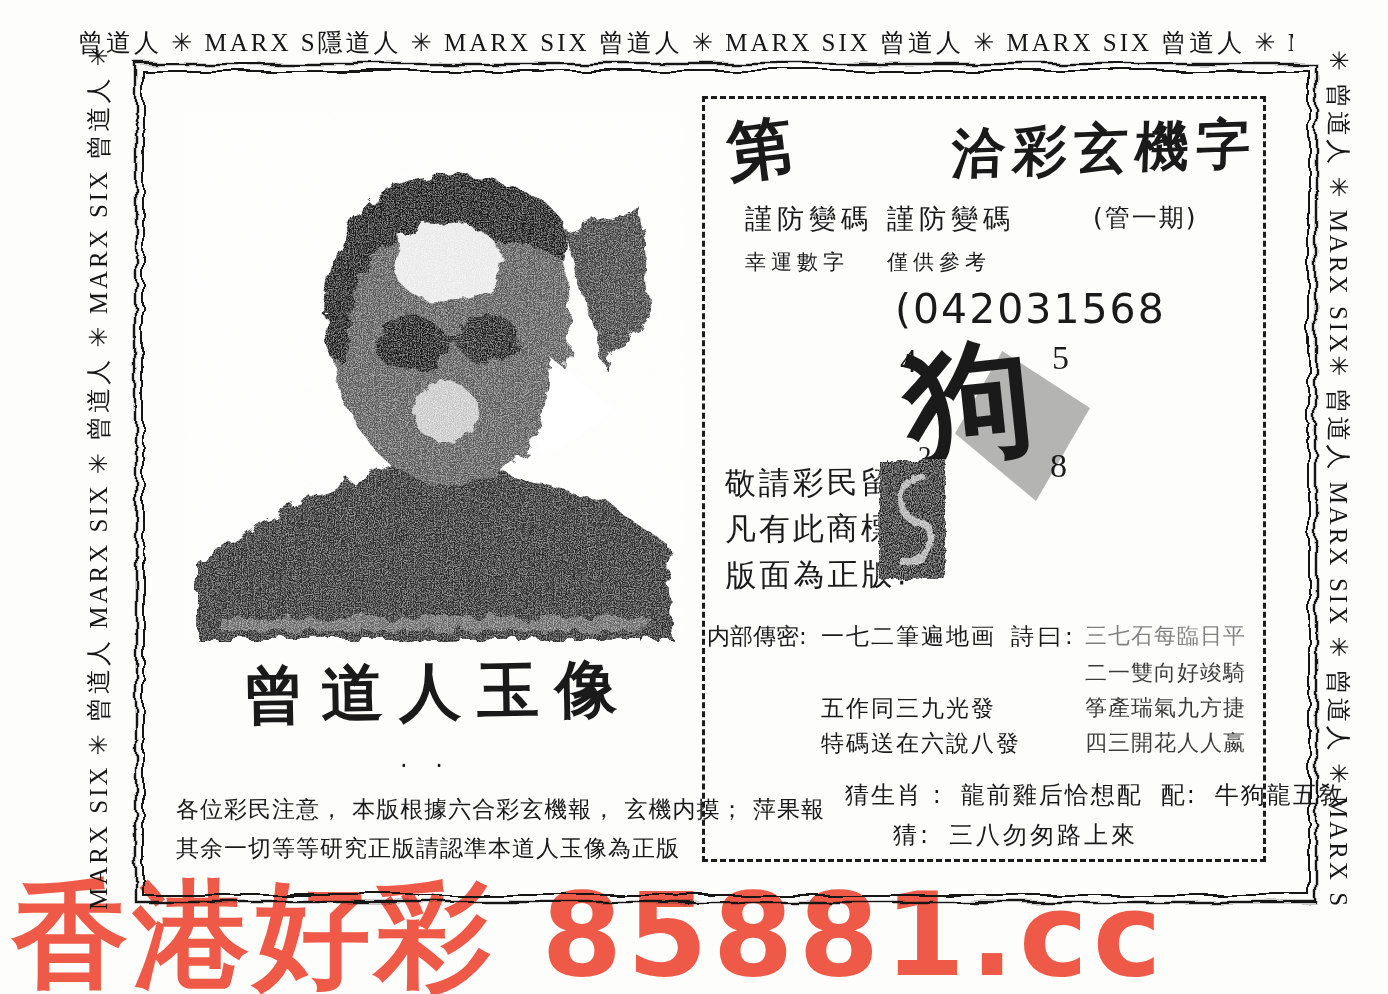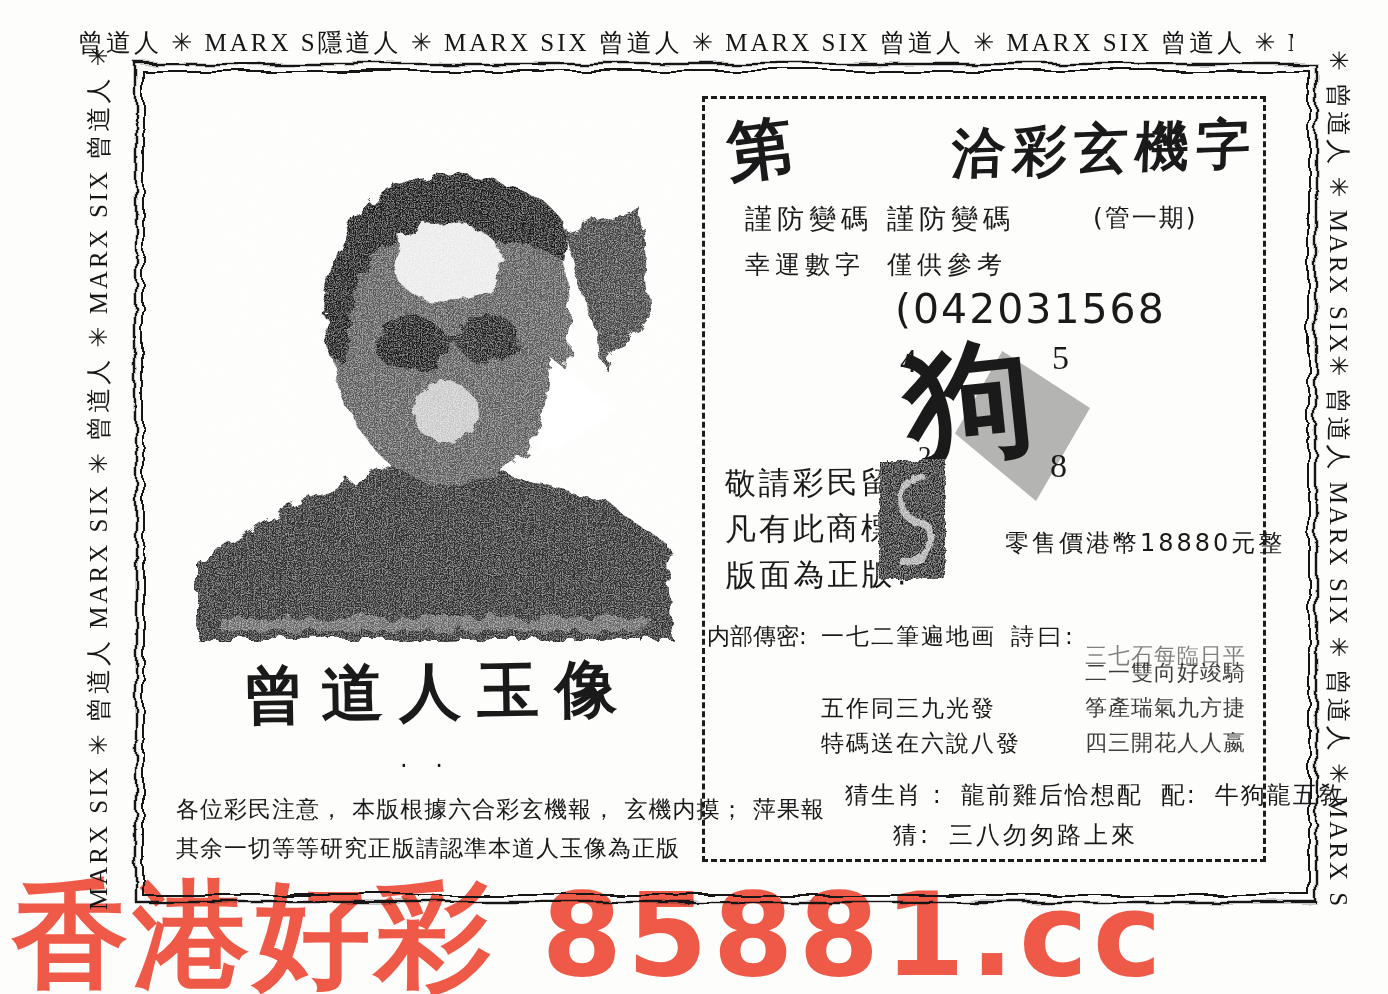--- a/index.html
+++ b/index.html
@@ -28,39 +28,39 @@
   .footnote{position:absolute;left:176px;top:790px;width:530px;font-size:23px;line-height:39px;
             z-index:3;letter-spacing:1px;}
   
   .ticket{position:absolute;left:702px;top:96px;width:558px;height:760px;
           border:3px dashed #1c1c1c;z-index:3;}
   .ticket *{position:absolute;}
   .issue-prefix{left:22px;top:6px;font-size:66px;font-weight:700;transform:rotate(-7deg);}
   .title{right:6px;top:14px;font-size:54px;font-weight:800;letter-spacing:7px;
          transform:skewX(-4deg) rotate(-2deg);}
   .r1{top:102px;font-size:27px;letter-spacing:5px;}
-  .r2{top:149px;font-size:25px;letter-spacing:5px;}
+  .r2{top:149px;font-size:21px;letter-spacing:5px;}
   .c1{left:40px;} .c2{left:182px;} .c3{left:388px;font-size:25px;letter-spacing:2px;}
   .serial{left:190px;top:186px;font-size:41px;letter-spacing:2px;font-weight:500;text-align:center;}
   .num{font-size:34px;font-family:"Liberation Serif",serif;}
   .num-tl{left:195px;top:243px;} .num-tr{left:347px;top:240px;}
   .num-br{left:345px;top:348px;} .num-bl{left:213px;top:342px;font-size:27px;}
   .zodiac-shadow{left:250px;top:252px;width:135px;height:150px;background:#9b9b9b;opacity:.75;
                  clip-path:polygon(35% 0,100% 38%,60% 100%,0 55%);}
   .zodiac{left:200px;top:218px;font-size:128px;font-weight:900;transform:rotate(-6deg);
           font-family:"DejaVu Serif",serif;}
   .notice{left:20px;top:360px;font-size:31px;line-height:46px;letter-spacing:3px;
           transform:rotate(-.5deg);}
   .stamp{left:172px;top:360px;width:70px;height:122px;}
   .price{left:300px;top:428px;font-size:24px;letter-spacing:3px;}
   .poem-label1{left:2px;top:522px;font-size:23px;}
   .poem-label2{left:306px;top:522px;font-size:23px;letter-spacing:4px;}
   .p1{left:116px;font-size:23px;letter-spacing:2px;} .p2{left:380px;font-size:22px;letter-spacing:1px;opacity:.85;}
   .ln0{top:522px;} .ln1{top:559px;} .ln2{top:594px;text-align:right;} .ln3{top:629px;}
-  .p2.ln0{opacity:.55;margin-top:20px;}
+  .p2.ln0{opacity:.55;}
   .guess-row1{left:140px;top:680px;font-size:24px;letter-spacing:2px;}
   .guess-row2{left:188px;top:720px;font-size:24px;letter-spacing:3px;}
   .guess-row1 span,.guess-row2 span{position:static;}
   .gsep{display:inline-block;width:18px;}
 </style>
 </head>
 <body>
 
 <div id="page" style="color: rgb(26, 26, 26);">
 
@@ -154,21 +154,20 @@
           <feColorMatrix type="matrix" values="0 0 0 0 1  0 0 0 0 1  0 0 0 0 1  2 2 2 0 -2.5"></feColorMatrix>
         </filter>
       </defs>
       <g filter="url(#rough2)">
         <rect x="2" y="2" width="66" height="118" fill="#1f1f1f"></rect>
         <path d="M48,18 Q20,22 24,44 Q28,62 44,64 Q58,68 52,88 Q46,106 22,102" fill="none" stroke="#c9c9c9" stroke-width="7" opacity="0.8"></path>
       </g>
       <rect width="70" height="122" filter="url(#speckW2)" opacity="0.55"></rect>
     </svg>
 
-    <div class="price nw">零售價港幣18880元整</div>
 
     <div class="poem-label1 nw">内部傳密:</div>
     <div class="p1 ln0 nw">一七二筆遍地画</div>
     <div class="p1 ln2 nw">五作同三九光發</div>
     <div class="p1 ln3 nw">特碼送在六說八發</div>
 
     <div class="poem-label2 nw">詩曰:</div>
     <div class="p2 ln0 nw">三七石每臨日平</div>
     <div class="p2 ln1 nw">二一雙向好竣騎</div>
     <div class="p2 ln2 nw">筝產瑞氣九方捷</div>

